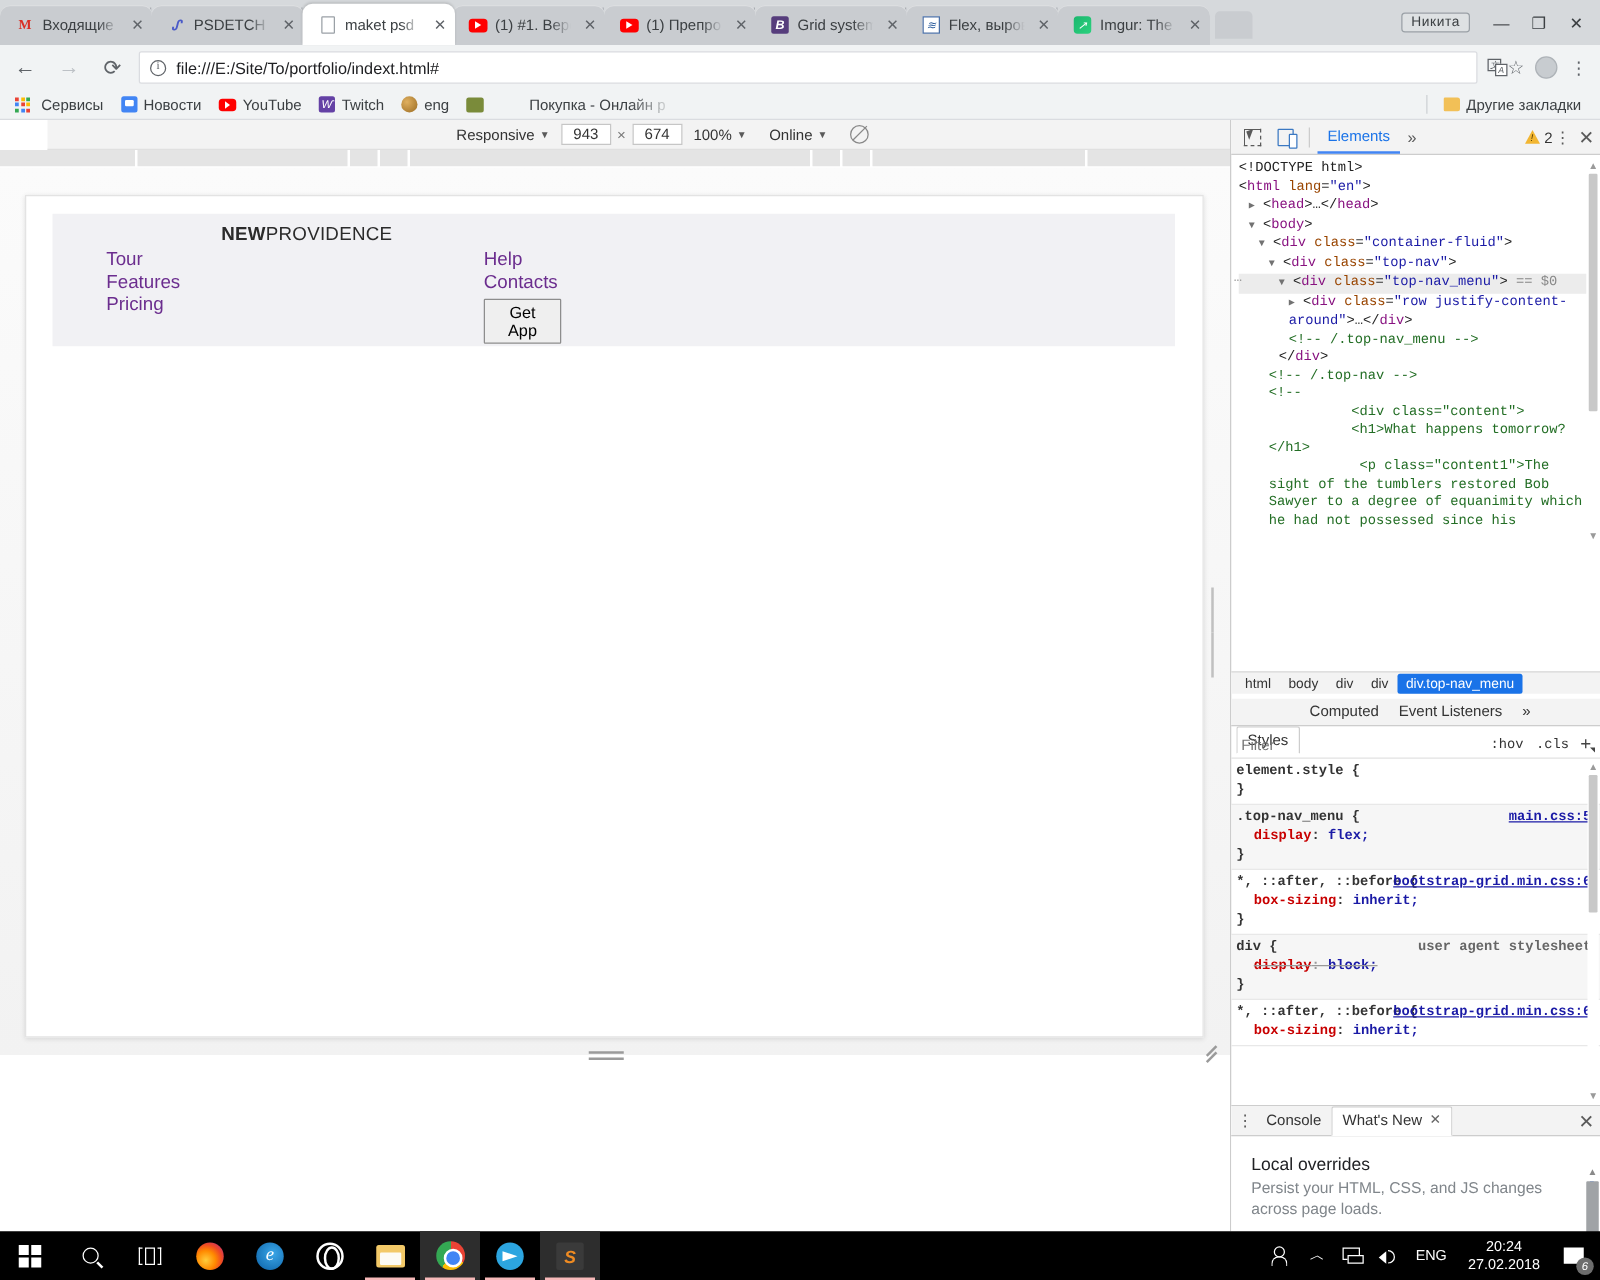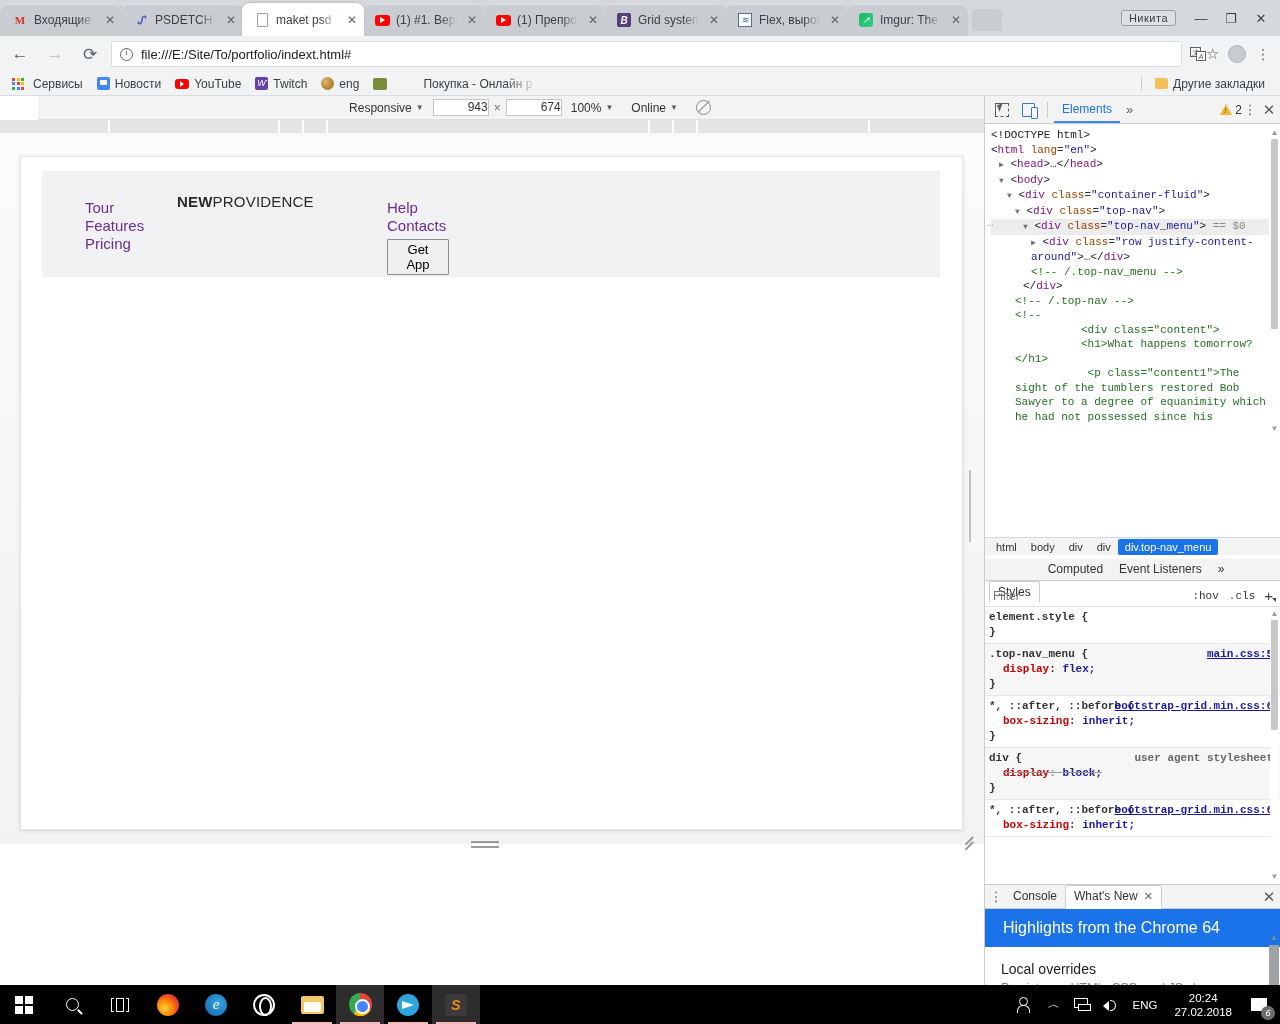--- a/index.html
+++ b/index.html
@@ -99,21 +99,21 @@
 
   
   .devmode-bar {
     position:absolute; left:0; top:96px; width:984px; height:24px;
     background:#f3f3f3; border-bottom:1px solid #e0e0e0;
     display:flex; align-items:center; justify-content:center; gap:0;
     font-size:12px; color:#333;margin-left:38px;
   }
   .dm-item { display:flex; align-items:center; gap:4px; padding:0 9px; height:20px; }
   .caret { font-size:8px; color:#5a5a5a; }
-  .dm-input { width:56px; height:17px; border:1px solid #c6c6c6; background:#fff; text-align:right; font-size:12px; color:#333; line-height:15px;}
+  .dm-input { width:40px; height:17px; border:1px solid #c6c6c6; background:#fff; text-align:center; font-size:12px; color:#333; line-height:15px;}
   .dm-x { color:#777; font-size:12px; padding:0 5px;}
   .noconn { width:15px;height:15px;border:1.4px solid #888;border-radius:50%;position:relative;}
   .noconn:after{content:"";position:absolute;left:-1px;top:5px;width:16px;height:1.4px;background:#888;transform:rotate(-45deg);}
   .dm-kebab{ position:absolute; right:10px; top:4px; color:#5a5a5a; font-size:13px; line-height:5px; width:14px; text-align:center;}
 
   
   .mq-ruler { position:absolute; left:0; top:120px; width:984px; height:14px; background:#fff; }
   .mq-seg { position:absolute; top:0; height:13px; background:#e4e4e4; }
 
   
@@ -122,21 +122,21 @@
     position:absolute; left:20px; top:22px; width:943px; height:674px; background:#fff;
     border:1px solid #e3e3e3; box-shadow:0 1px 4px rgba(0,0,0,.12); overflow:hidden;
   }
   .resize-h { position:absolute; left:471px; top:707px; width:28px; height:8px; }
   .resize-h i{display:block; height:2px; background:#9a9a9a; margin-bottom:3px;}
   .resize-corner{ position:absolute; left:960px; top:700px; width:14px; height:14px; }
   .resize-corner i{position:absolute; right:1px; background:#9a9a9a; height:1.5px; transform:rotate(-45deg); transform-origin:right center;}
 
   
   .topnav { position:absolute; left:21px; top:14px; width:898px; height:106px; background:#f1f1f4; }
-  .brand { position:absolute; left:135px; top:22px; font-size:15px; color:#2b2b2b; letter-spacing:.2px; }
+  .brand { position:absolute; left:135px; top:8px; font-size:15px; color:#2b2b2b; letter-spacing:.2px; }
   .brand b { font-weight:bold; }
   .navcol { position:absolute; font-size:15px; line-height:18px; color:#6b2d8e; }
   .navcol.left { left:43px; top:28px; }
   .navcol.right { left:345px; top:28px; }
   .navcol div { margin-bottom:0px; }
   .getapp {
     position:absolute; left:345px; top:68px; width:62px; height:36px;
     border:1px solid #8d8d8d; background:#efefef; font-size:13px; color:#000;
     display:flex; align-items:center; justify-content:center; flex-direction:column; line-height:15px;
     border-radius:1px;
@@ -558,21 +558,20 @@
     <div class="drawer">
       <div class="drawer-tabs">
         <span class="dr-kebab">⋮</span>
         <span class="dr-tab">Console</span>
         <span class="dr-tab sel">
           <span>What's New</span>
           <span class="x">✕</span>
         </span>
         <span class="dr-x">✕</span>
       </div>
-      <div class="wn-banner">Highlights from the Chrome 64</div>
       <div class="wn-list">
         <div class="wn-item">
           <div class="wn-title">Local overrides</div>
           <div class="wn-desc">Persist your HTML, CSS, and JS changes across page loads.</div>
         </div>
 
       </div>
       <div class="wn-scroll">
         <div class="track"></div>
           <div class="thumb"></div>

